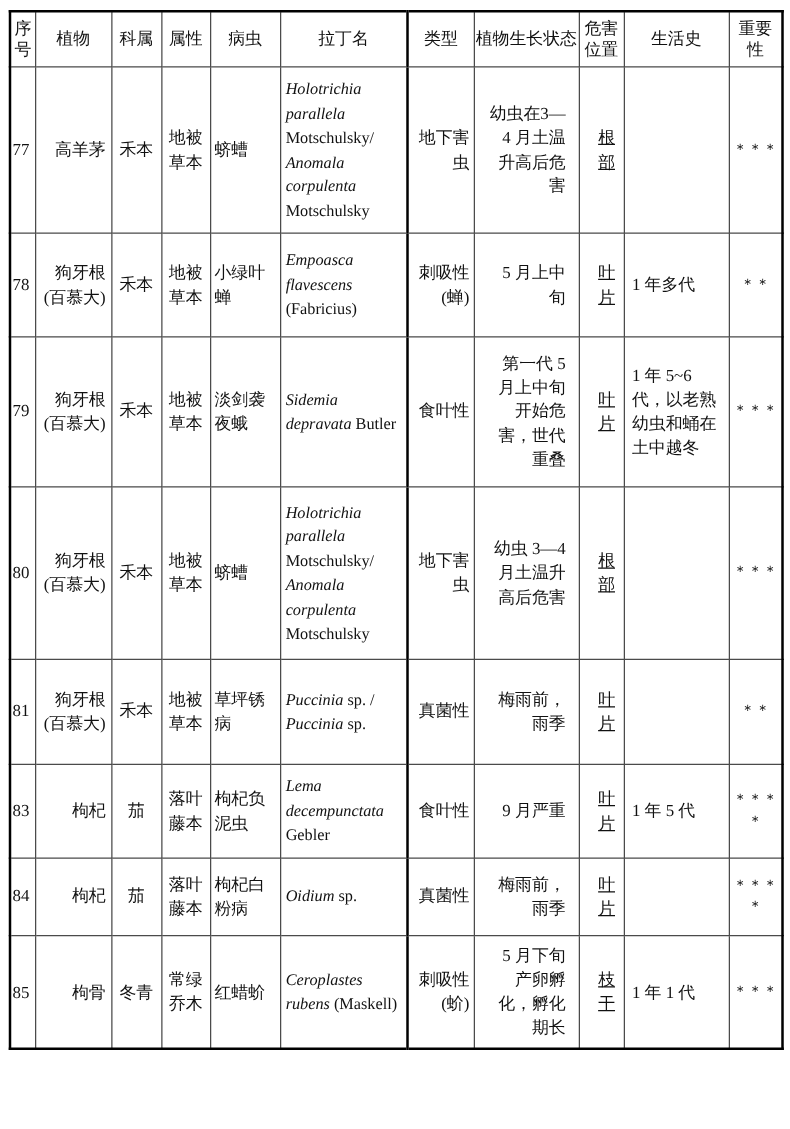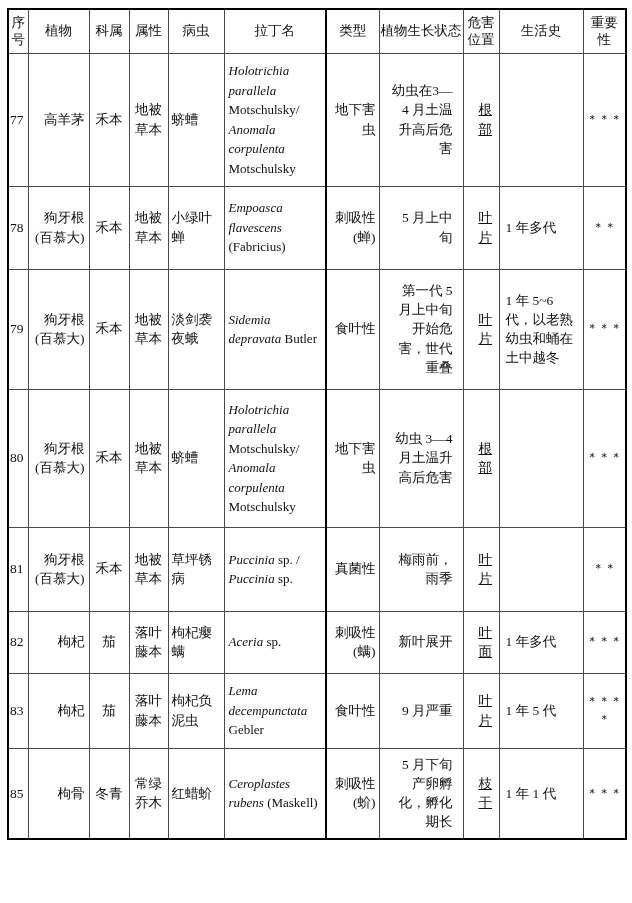--- a/index.html
+++ b/index.html
@@ -148,44 +148,44 @@
           <td class="col-family">禾本</td>
           <td class="col-attribute">地被草本</td>
           <td class="col-pest">草坪锈病</td>
           <td class="col-latin"><i>Puccinia</i> <span>sp. /</span> <i>Puccinia</i> <span>sp.</span></td>
           <td class="col-type">真菌性</td>
           <td class="col-growth">梅雨前，雨季</td>
           <td class="col-position">叶片</td>
           <td class="col-life"></td>
           <td class="col-stars">＊＊</td>
         </tr>
-        <tr style="height: 62px;">
-          <td class="col-id">82</td>
-          <td class="col-plant">枸杞</td>
-          <td class="col-family">茄</td>
-          <td class="col-attribute">落叶藤本</td>
-          <td class="col-pest">枸杞瘿螨</td>
-          <td class="col-latin"><i>Aceria</i> <span>sp.</span></td>
-          <td class="col-type">刺吸性(螨)</td>
-          <td class="col-growth">新叶展开</td>
-          <td class="col-position">叶面</td>
-          <td class="col-life">1 年多代</td>
-          <td class="col-stars">＊＊＊</td>
-        </tr>
         <tr style="height: 75px;">
           <td class="col-id">83</td>
           <td class="col-plant">枸杞</td>
           <td class="col-family">茄</td>
           <td class="col-attribute">落叶藤本</td>
           <td class="col-pest">枸杞负泥虫</td>
           <td class="col-latin"><i>Lema decempunctata</i> <span>Gebler</span></td>
           <td class="col-type">食叶性</td>
           <td class="col-growth">9 月严重</td>
           <td class="col-position">叶片</td>
           <td class="col-life">1 年 5 代</td>
+          <td class="col-stars">＊＊＊＊</td>
+        </tr>
+        <tr style="height: 62px;">
+          <td class="col-id">84</td>
+          <td class="col-plant">枸杞</td>
+          <td class="col-family">茄</td>
+          <td class="col-attribute">落叶藤本</td>
+          <td class="col-pest">枸杞白粉病</td>
+          <td class="col-latin"><i>Oidium</i> <span>sp.</span></td>
+          <td class="col-type">真菌性</td>
+          <td class="col-growth">梅雨前，雨季</td>
+          <td class="col-position">叶片</td>
+          <td class="col-life"></td>
           <td class="col-stars">＊＊＊＊</td>
         </tr>
         <tr style="height: 91px;">
           <td class="col-id">85</td>
           <td class="col-plant">枸骨</td>
           <td class="col-family">冬青</td>
           <td class="col-attribute">常绿乔木</td>
           <td class="col-pest">红蜡蚧</td>
           <td class="col-latin"><i>Ceroplastes rubens</i> <span>(Maskell)</span></td>
           <td class="col-type">刺吸性(蚧)</td>

